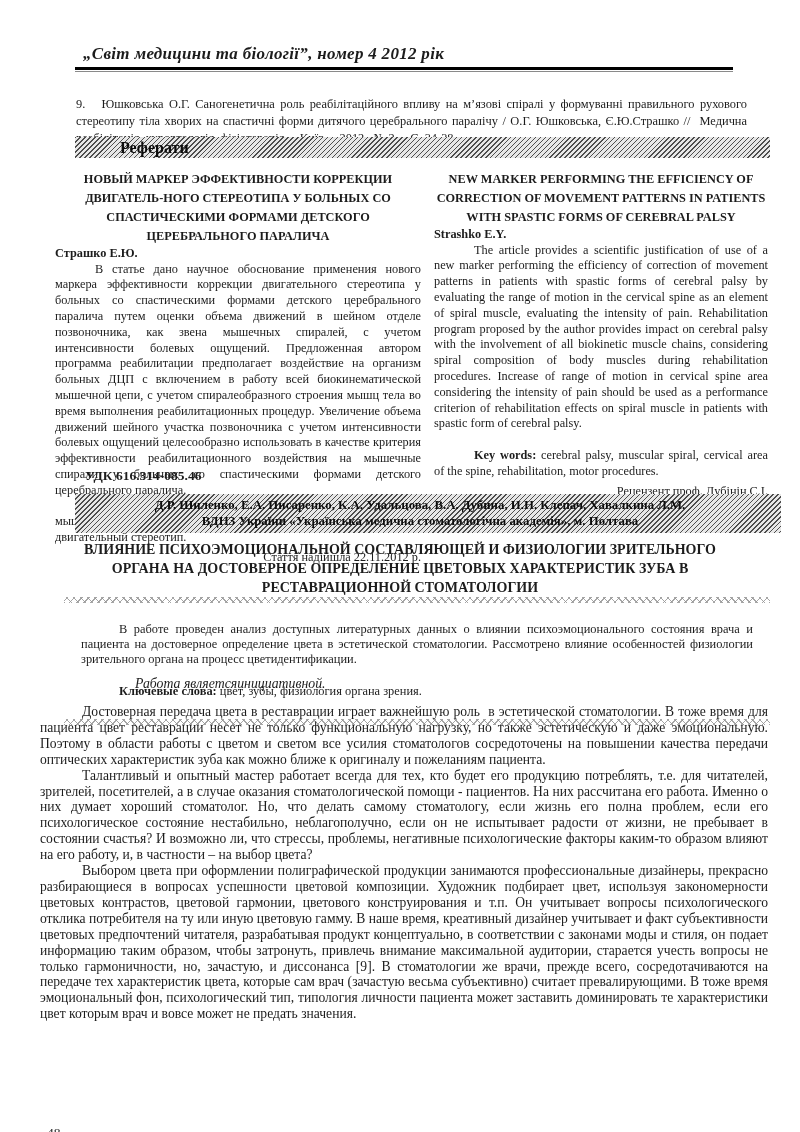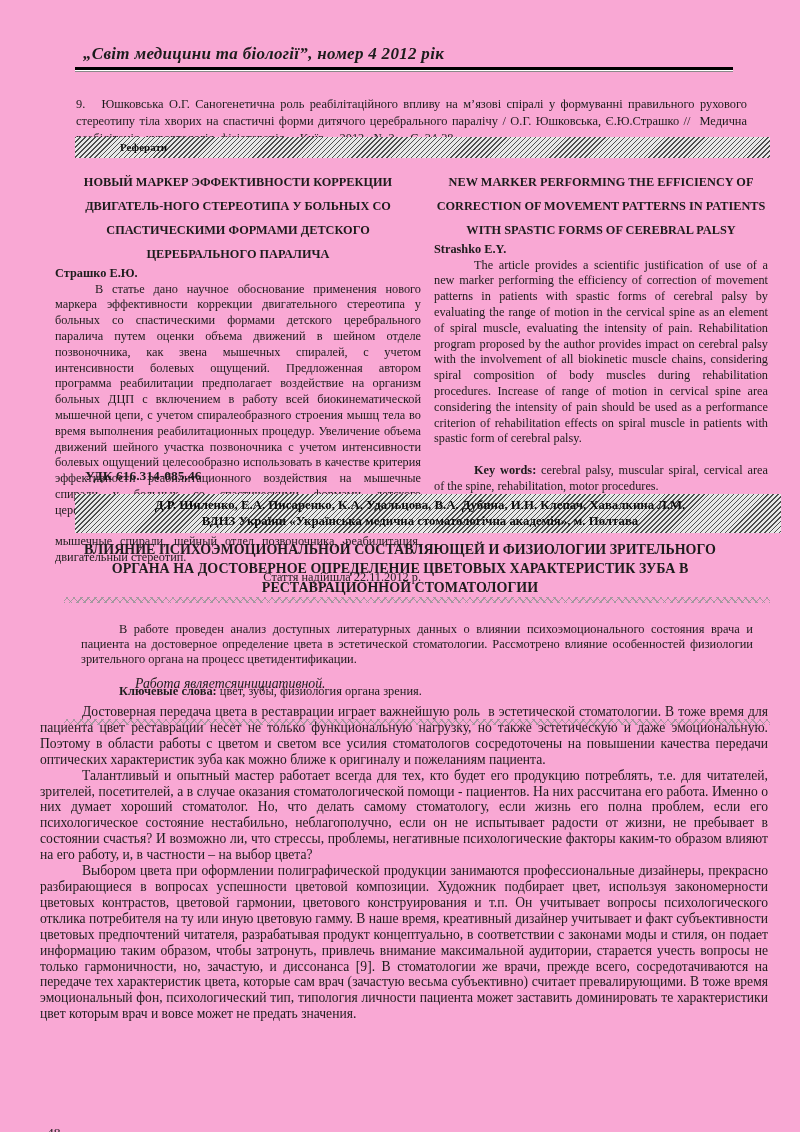--- a/index.html
+++ b/index.html
@@ -1,20 +1,20 @@
 <!DOCTYPE html>
 <html><head>
 <meta charset="utf-8">
 <style>
   html,body{margin:0;padding:0;background:#9a9a9a;}
   .page{
     position:relative;
     width:800px;height:1132px;
     margin:0 auto;
-    background:#f9a8d4;
+    background:#ffffff;
     font-family:"Liberation Serif","DejaVu Serif",serif;
     color:#1c1c1c;
     overflow:hidden;
   }
   
   .journal-head{
     position:absolute;left:83px;top:44px;
     font-size:17px;font-weight:bold;font-style:italic;
     letter-spacing:.3px;white-space:nowrap;
   }
@@ -30,31 +30,31 @@
   .ref-block p{margin:12px;}
   
   .hatch{
     background:repeating-linear-gradient(135deg,#4d4d4d 0 1px,#e7e7e7 1px 3.5px);
   }
   .referaty-band{
     position:absolute;left:75px;top:137px;width:695px;height:21px;
   }
   .referaty-band .lbl{
     display:inline-block;margin-left:45px;
-    font-size:11px;font-weight:bold;line-height:21px;color:#0d0d0d;
+    font-size:16px;font-weight:bold;line-height:21px;color:#0d0d0d;
   }
   
   .cols{
     position:absolute;left:55px;top:170px;width:713px;
     display:flex;gap:13px;align-items:flex-start;
   }
   .col-l{width:366px;}
   .col-r{width:334px;}
   .cols .title{
-    font-size:12.3px;font-weight:bold;text-align:center;line-height:24px;margin:0;
+    font-size:12.3px;font-weight:bold;text-align:center;line-height:19px;margin:0;
   }
   .cols .auth{
     font-size:12.3px;font-weight:bold;text-align:left;line-height:15.6px;margin:0;
   }
   .cols .body{
     font-size:12.3px;line-height:15.8px;text-align:justify;margin:0;text-indent:40px;
   }
   .cols .kw{
     font-size:12.3px;line-height:15.8px;text-align:justify;margin:0;text-indent:40px;
   }

